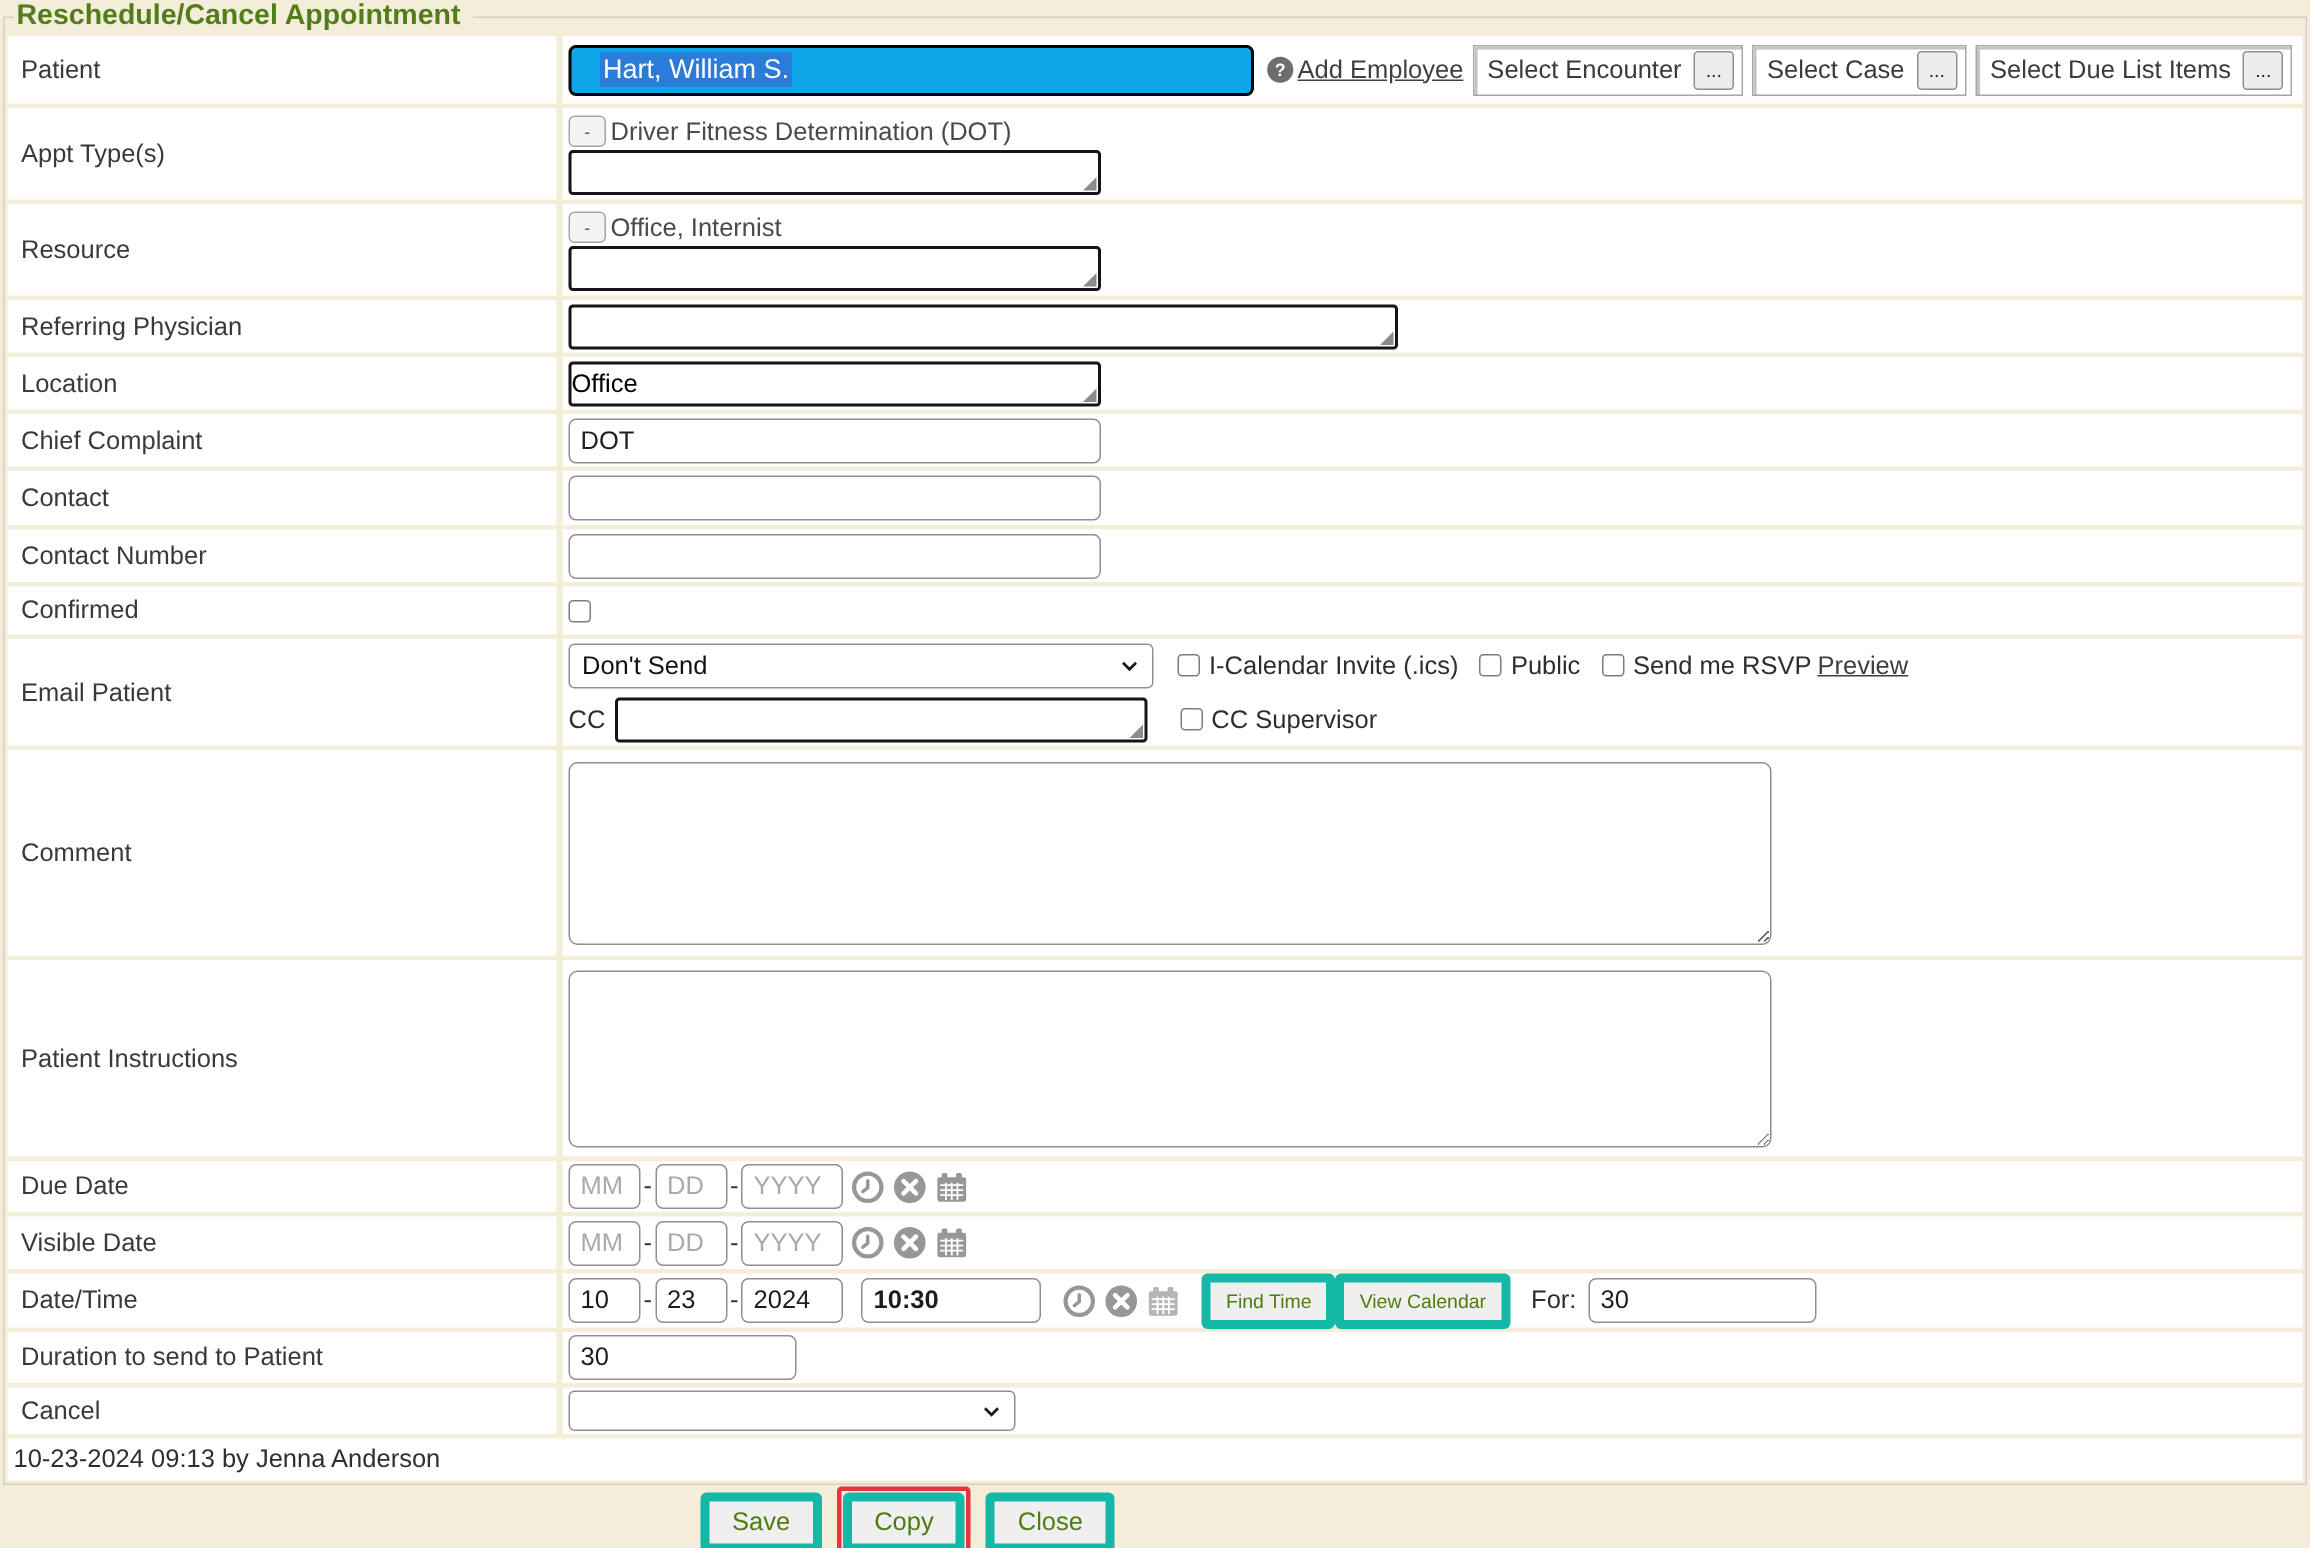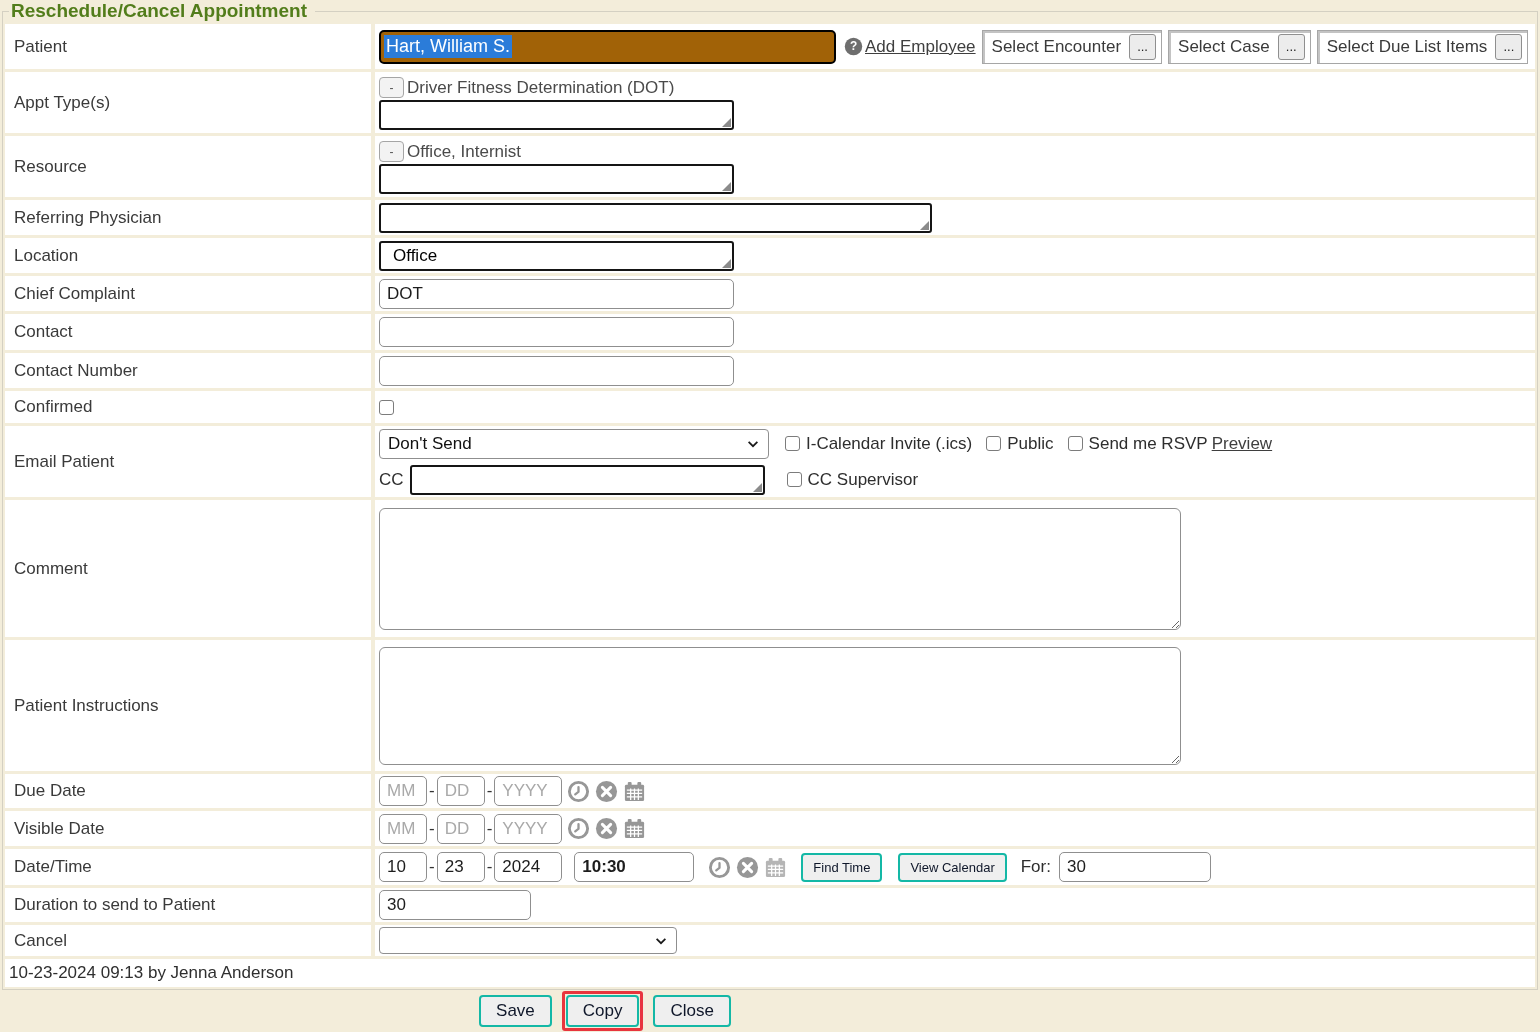--- a/index.html
+++ b/index.html
@@ -45,33 +45,33 @@
     height:30px; padding:0 7px; color:#1d1d1d; background:#fff; outline:none;
   }
   .inp::placeholder { color:#a9a9a9; }
   .w355{width:355px} .w152{width:152px}
   .w48{width:48px} .w68{width:68px} .w120{width:120px}
 
   .grip-wrap { position:relative; display:inline-block; }
   .inp-dark {
     border:2px solid #151515; border-radius:3px;
     height:30px; width:355px;
-    font:17px "Liberation Sans", sans-serif; padding:0 12px; outline:none;
+    font:17px "Liberation Sans", sans-serif; padding:0 0; outline:none;
   }
   .inp-dark.wide { width:553px; }
   .grip {
     position:absolute; right:3px; bottom:3px; width:0; height:0;
     border-left:9px solid transparent; border-bottom:9px solid #8b8b8b;
     pointer-events:none;
   }
 
   .patient-box {
-    width:457px; height:34px; background:#a16207;
+    width:457px; height:34px; background:#0ea5e9;
     border:2px solid #000; border-radius:5px;
-    display:flex; align-items:center; padding:0 3px; font-size:18px;
+    display:flex; align-items:center; padding:0 19px; font-size:18px;
   }
   .patient-sel { background:#2b7cd9; color:#fff; padding:1px 2px; white-space:nowrap; }
 
   .link { color:#3f3f3f; text-decoration:underline; cursor:pointer; }
 
   .mini-group {
     background:#fff; display:flex; align-items:center; gap:8px;
     border:1px solid #a6a6a6; box-shadow:inset 2px 2px 0 #c3c3c3;
     height:34px; padding:0 5px 0 9px; margin-left:6px; white-space:nowrap;
   }
@@ -105,25 +105,25 @@
   textarea.ta {
     width:802px; border:1px solid #8f8f8f; border-radius:6px;
     font:17px "Liberation Sans", sans-serif; padding:6px; resize:both; outline:none;
   }
   .ta-comment{ height:122px; } .ta-instr{ height:118px; }
 
   .dash { margin:0 2px; color:#333; }
   .icn { width:23px; height:23px; margin-left:5px; flex:none; cursor:pointer; }
 
   .btn {
-    background:#efefef; border:2px solid #14b8a6; border-radius:4px;
-    font:17px "Liberation Sans", sans-serif; color:#0f172a;
+    background:#efefef; border:6px solid #14b8a6; border-radius:4px;
+    font:17px "Liberation Sans", sans-serif; color:#4d7c0f;
     padding:3px 13px; cursor:pointer;
   }
-  .btn-sm { font-size:13px; padding:5px 10px; border-radius:4px; margin-left:16px; }
+  .btn-sm { font-size:13px; padding:5px 10px; border-radius:4px; margin-left:0; }
   .for-lbl { margin:0 8px 0 14px; color:#2e2e2e; }
 
   .edit-text { color:#2f2f2f; }
 
   .footer {
     display:flex; align-items:flex-start; justify-content:center;
     gap:10px; padding:5px 330px 0 0;
   }
   .btn-footer { padding:4px 15px; }
   .copy-hl {

